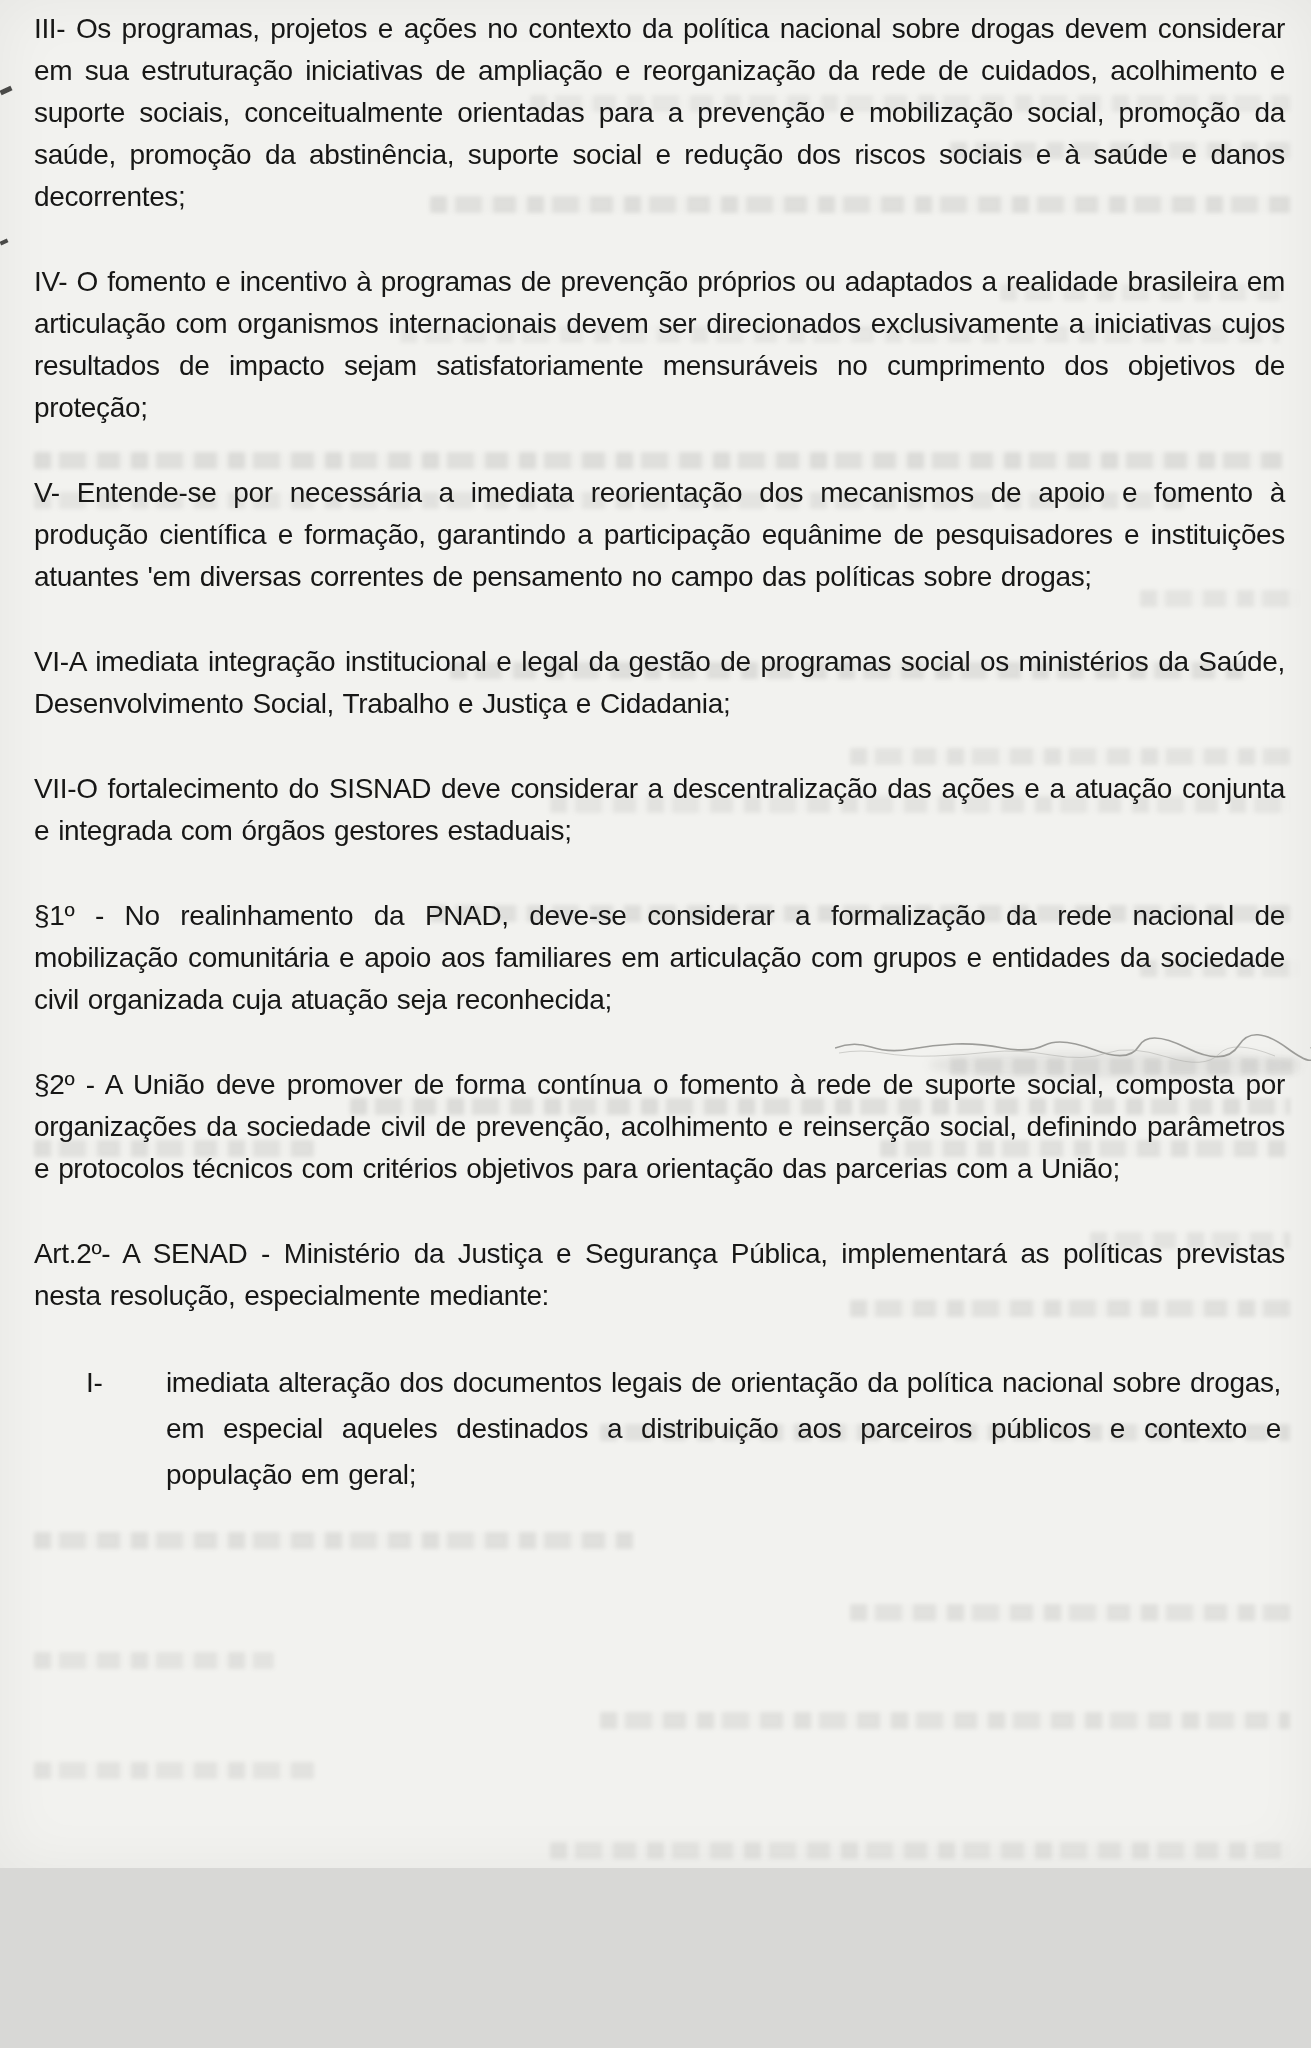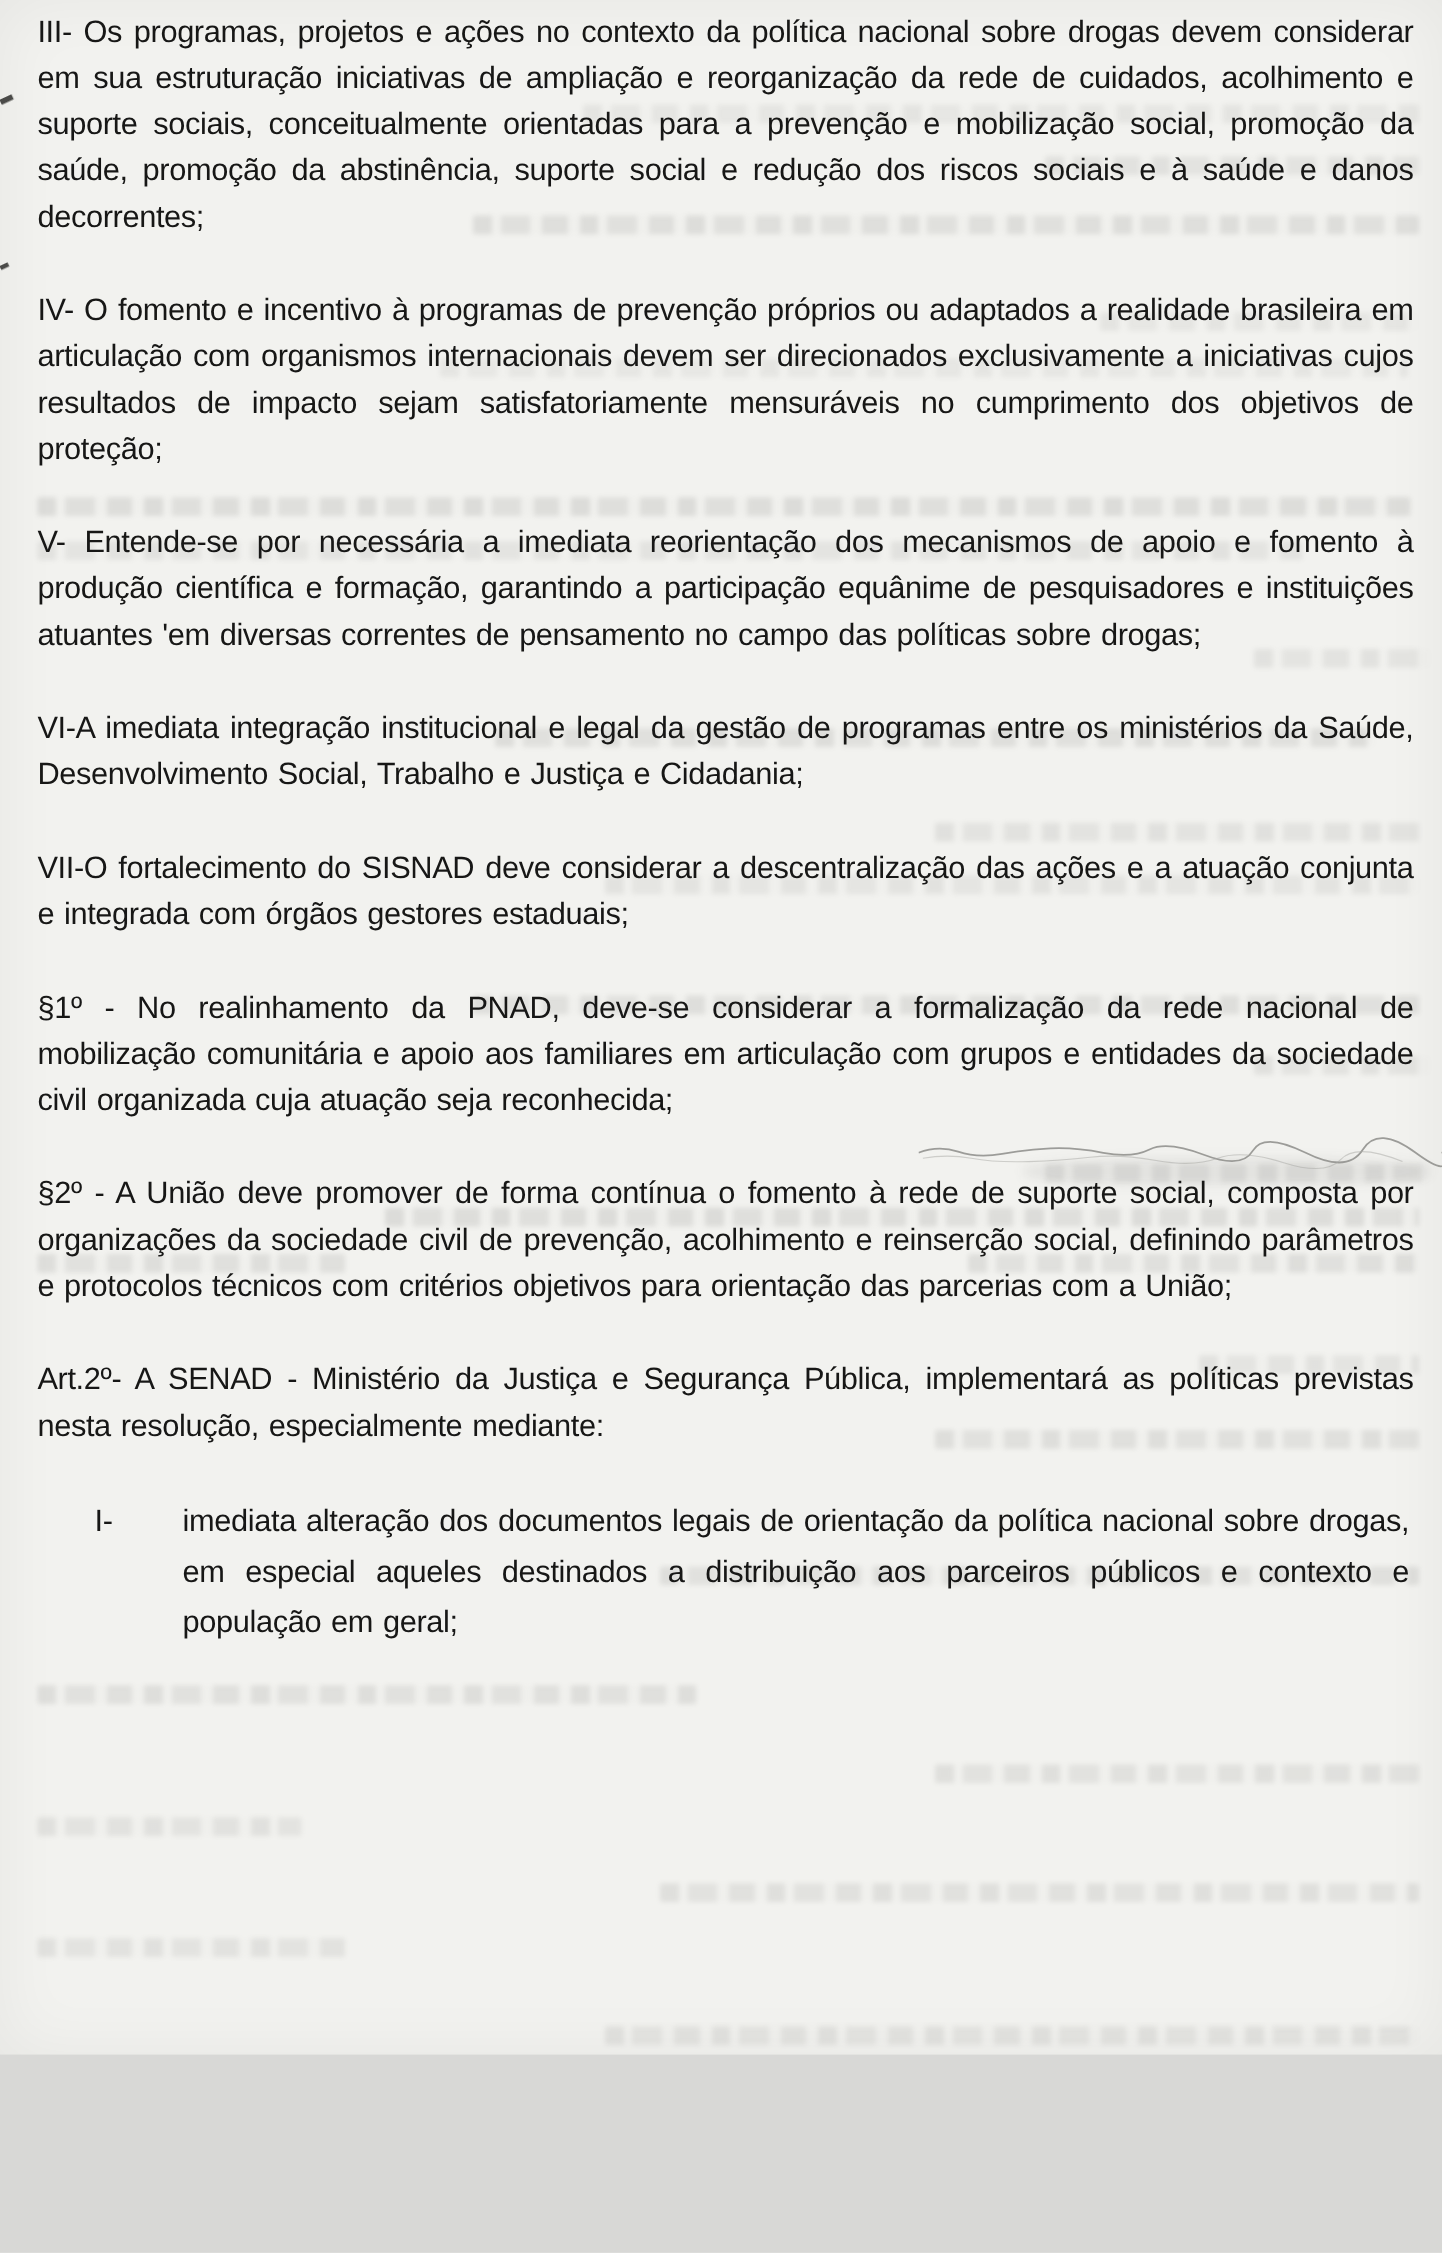--- a/index.html
+++ b/index.html
@@ -151,21 +151,21 @@
   <div class="crease-smudge"></div>
   <svg class="crease" width="476" height="40" viewBox="0 0 476 40">
     <path d="M0,18 q18,-7 36,-1 t40,2 t44,-5 t48,4 t42,-3 t50,5 t44,-4 t48,2 t52,-3 t48,3 t24,-1" fill="none" stroke="#8d8d8a" stroke-width="1.6" opacity="0.85"></path>
     <path d="M4,23 q22,-4 44,0 t52,3 t56,-4 t60,3 t56,-2 t60,4 t52,-3 t56,2" fill="none" stroke="#a8a8a4" stroke-width="1" opacity="0.5"></path>
   </svg>
 
   <div class="content">
     <p class="para">III- Os programas, projetos e ações no contexto da política nacional sobre drogas devem considerar em sua estruturação iniciativas de ampliação e reorganização da rede de cuidados, acolhimento e suporte sociais, conceitualmente orientadas para a prevenção e mobilização social, promoção da saúde, promoção da abstinência, suporte social e redução dos riscos sociais e à saúde e danos decorrentes;</p>
     <p class="para">IV- O fomento e incentivo à programas de prevenção próprios ou adaptados a realidade brasileira em articulação com organismos internacionais devem ser direcionados exclusivamente a iniciativas cujos resultados de impacto sejam satisfatoriamente mensuráveis no cumprimento dos objetivos de proteção;</p>
     <p class="para">V- Entende-se por necessária a imediata reorientação dos mecanismos de apoio e fomento à produção científica e formação, garantindo a participação equânime de pesquisadores e instituições atuantes 'em diversas correntes de pensamento no campo das políticas sobre drogas;</p>
-    <p class="para">VI-A imediata integração institucional e legal da gestão de programas entre os ministérios da Saúde, Desenvolvimento Social, Trabalho e Justiça e Cidadania;</p>
+    <p class="para">VI-A imediata integração institucional e legal da gestão de programas social os ministérios da Saúde, Desenvolvimento Social, Trabalho e Justiça e Cidadania;</p>
     <p class="para">VII-O fortalecimento do SISNAD deve considerar a descentralização das ações e a atuação conjunta e integrada com órgãos gestores estaduais;</p>
     <p class="para">§1º - No realinhamento da PNAD, deve-se considerar a formalização da rede nacional de mobilização comunitária e apoio aos familiares em articulação com grupos e entidades da sociedade civil organizada cuja atuação seja reconhecida;</p>
     <p class="para">§2º - A União deve promover de forma contínua o fomento à rede de suporte social, composta por organizações da sociedade civil de prevenção, acolhimento e reinserção social, definindo parâmetros e protocolos técnicos com critérios objetivos para orientação das parcerias com a União;</p>
     <p class="para">Art.2º- A SENAD - Ministério da Justiça e Segurança Pública, implementará as políticas previstas nesta resolução, especialmente mediante:</p>
 
     <div class="numlist">
       <div class="li">
         <span class="num">I-</span>
         <span class="litext">imediata alteração dos documentos legais de orientação da política nacional sobre drogas, em especial aqueles destinados a distribuição aos parceiros públicos e contexto e população em geral;</span>
       </div>

